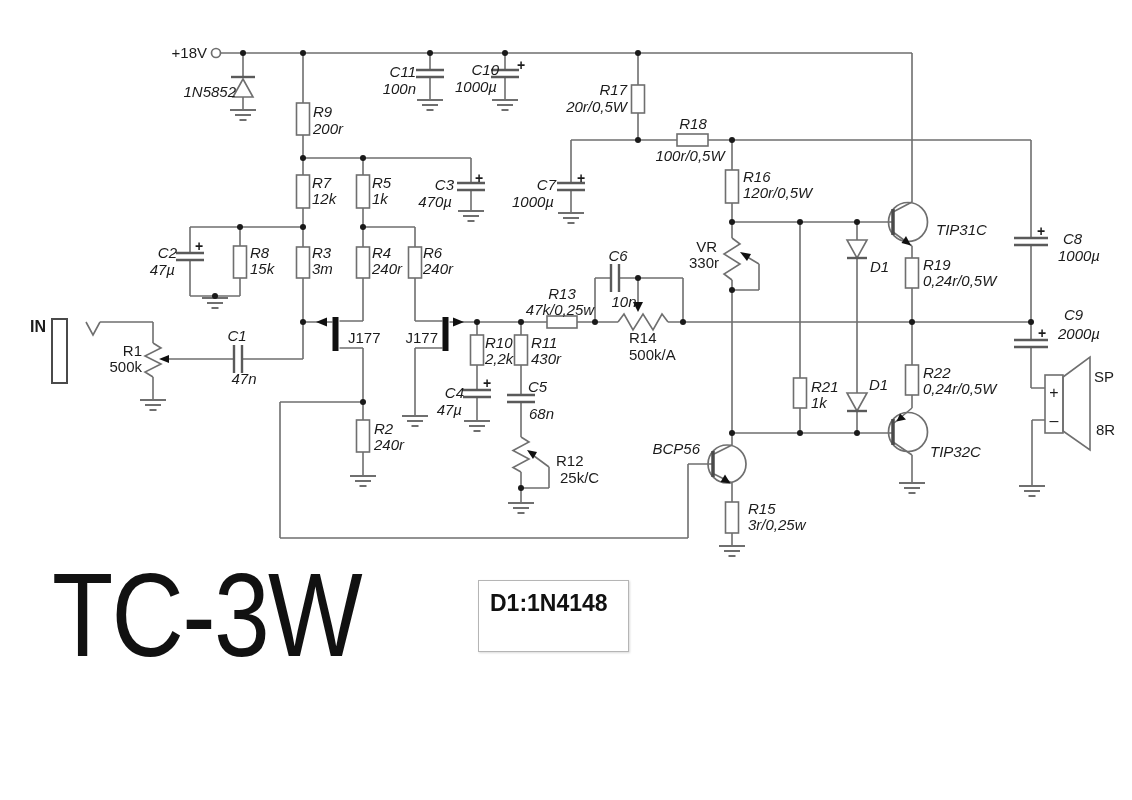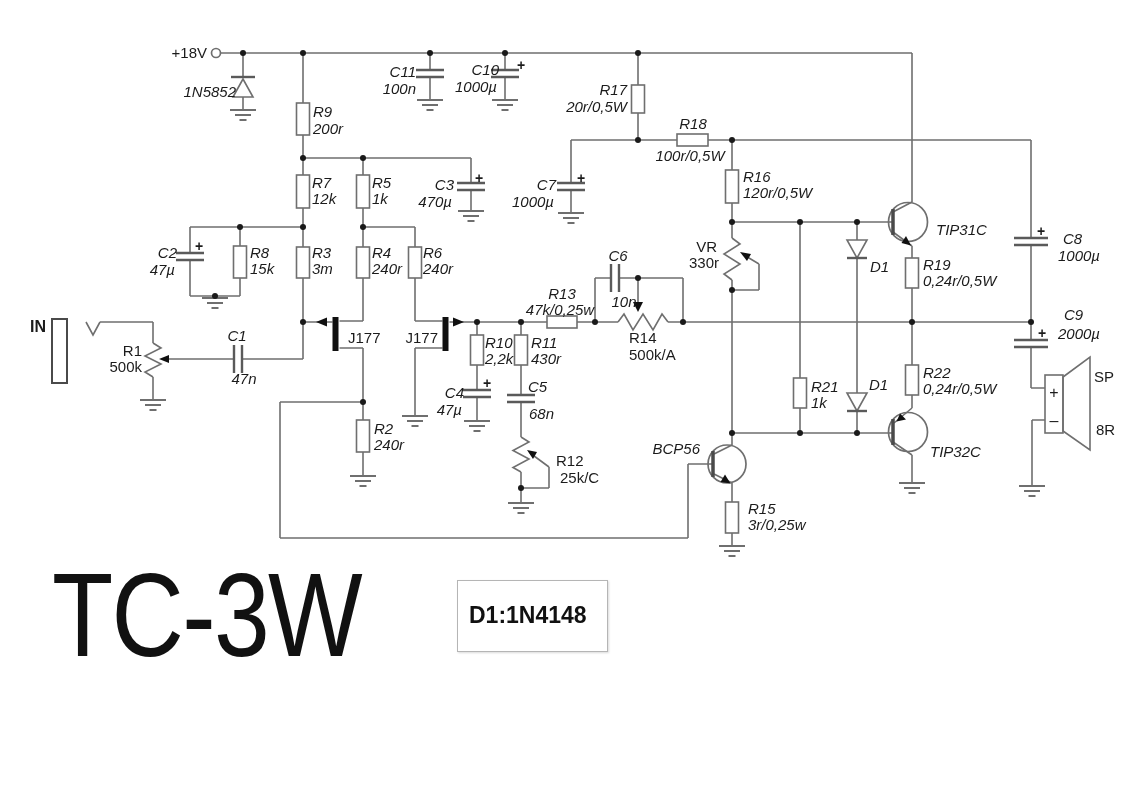--- a/index.html
+++ b/index.html
@@ -18,23 +18,23 @@
   .gnd{stroke:#6f6f6f;stroke-width:1.8;fill:none;}
   .dot{fill:#1a1a1a;stroke:none;}
   .lbl{font-family:"Liberation Sans",sans-serif;font-size:15px;fill:#1b1b1b;}
   .it{font-style:italic;}
   .up{font-style:normal;}
   .upb{font-style:normal;font-weight:bold;font-size:16px;}
   .plus{font-style:normal;font-weight:bold;font-size:14px;}
   .spk{font-style:normal;font-size:16px;}
   .title{position:absolute;left:52px;top:556px;font-size:118px;line-height:1;color:#111;
          letter-spacing:-2px;transform:scaleX(0.85);transform-origin:left top;white-space:nowrap;}
-  .legend-box{position:absolute;left:457px;top:580px;width:151px;height:72px;background:#fff;
+  .legend-box{position:absolute;left:478px;top:580px;width:151px;height:72px;background:#fff;
               border:1.5px solid #b5b5b5;box-shadow:1px 1px 2px rgba(0,0,0,0.15);box-sizing:border-box;
-              padding:19px 0 0 11px;}
+              padding:7px 0 0 11px;}
   .legend-box div{font-weight:bold;font-size:23px;line-height:30px;color:#111;}
 </style>
 </head>
 <body>
 
 <div id="stage">
 
 <svg id="schematic" width="1132" height="800" viewBox="0 0 1132 800">
 
   <g>

